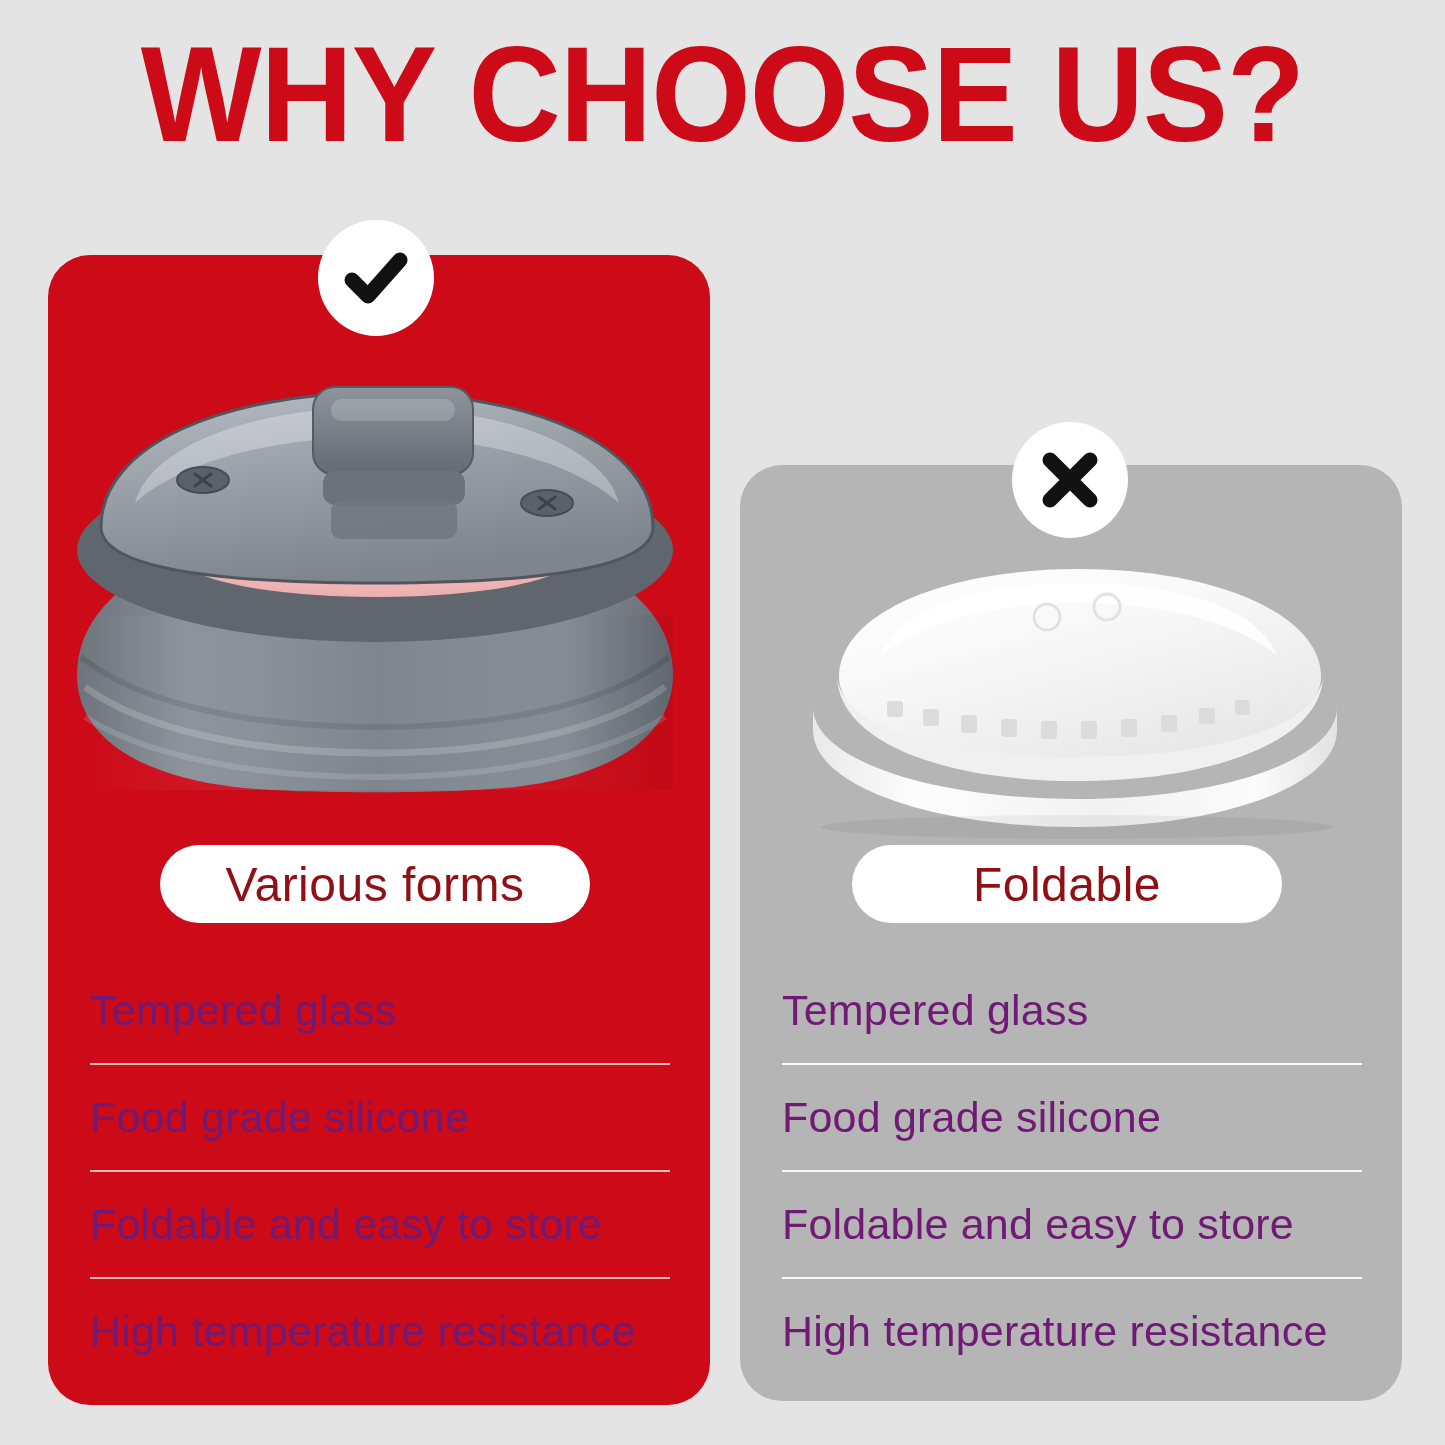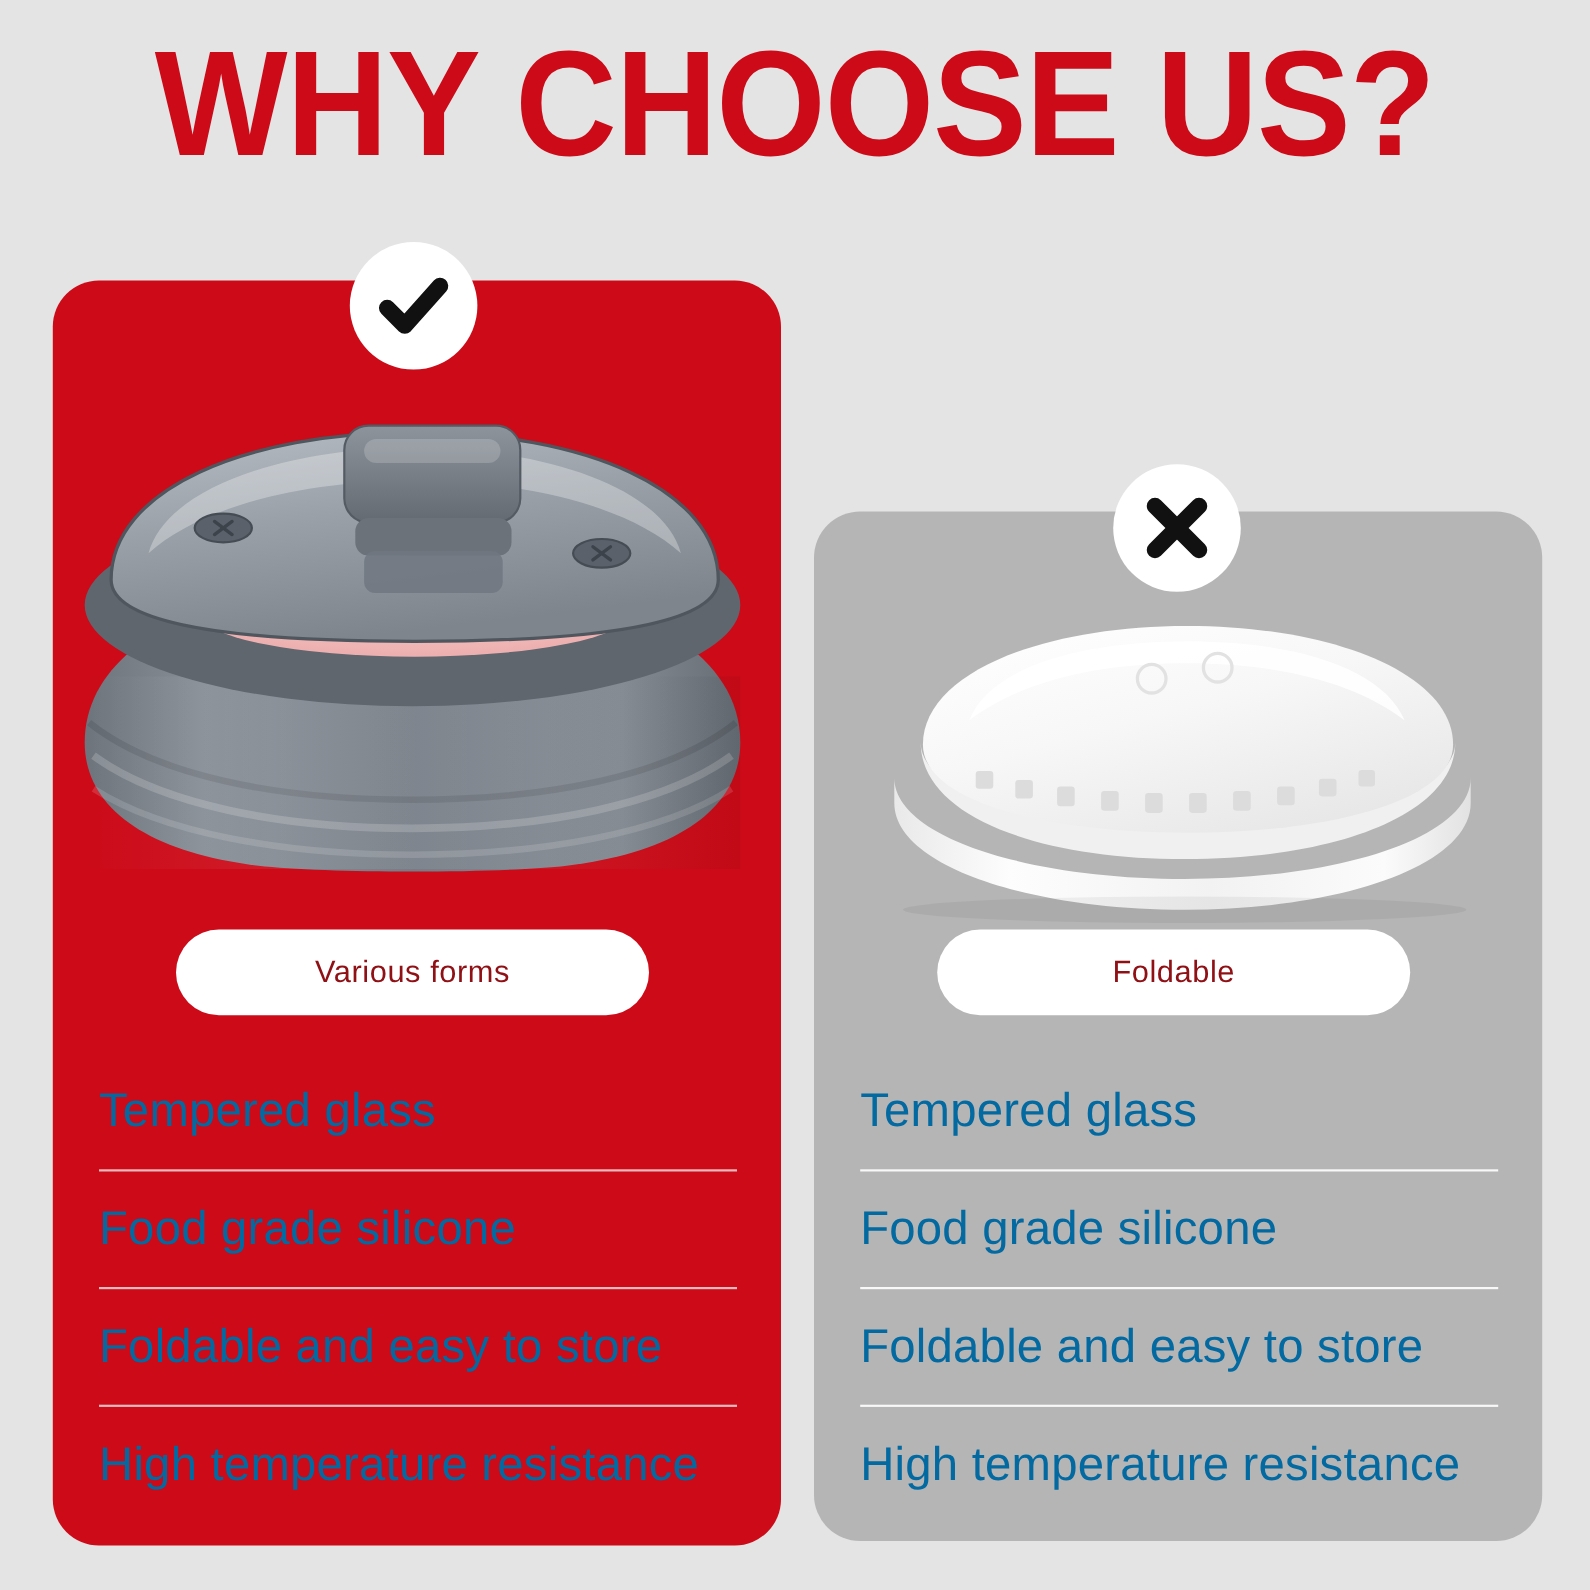--- a/index.html
+++ b/index.html
@@ -84,21 +84,21 @@
     position: absolute;
     height: 78px;
     background: #ffffff;
     border-radius: 39px;
     display: flex;
     align-items: center;
     justify-content: center;
     z-index: 4;
   }
   .pill-label {
-    font-size: 28px;
+    font-size: 48px;
     font-weight: 400;
     color: #8f1015;
     letter-spacing: 0.5px;
     white-space: nowrap;
   }
   .pill-good { left: 160px; top: 845px; width: 430px; }
   .pill-bad  { left: 852px; top: 845px; width: 430px; }
 
   
   .features {
@@ -110,21 +110,21 @@
 
   .feature-row {
     height: 105px;
     display: flex;
     align-items: center;
     box-sizing: border-box;
   }
   .feature-text {
     font-size: 43px;
     font-weight: 400;
-    color: #0369a1;
+    color: #701a75;
     letter-spacing: 0.2px;
     white-space: nowrap;
   }
   .feature-divider {
     height: 2px;
     width: 100%;
     background: rgba(255,255,255,0.72);
   }
   .features-bad .feature-divider { background: rgba(255,255,255,0.9); }
 </style>

